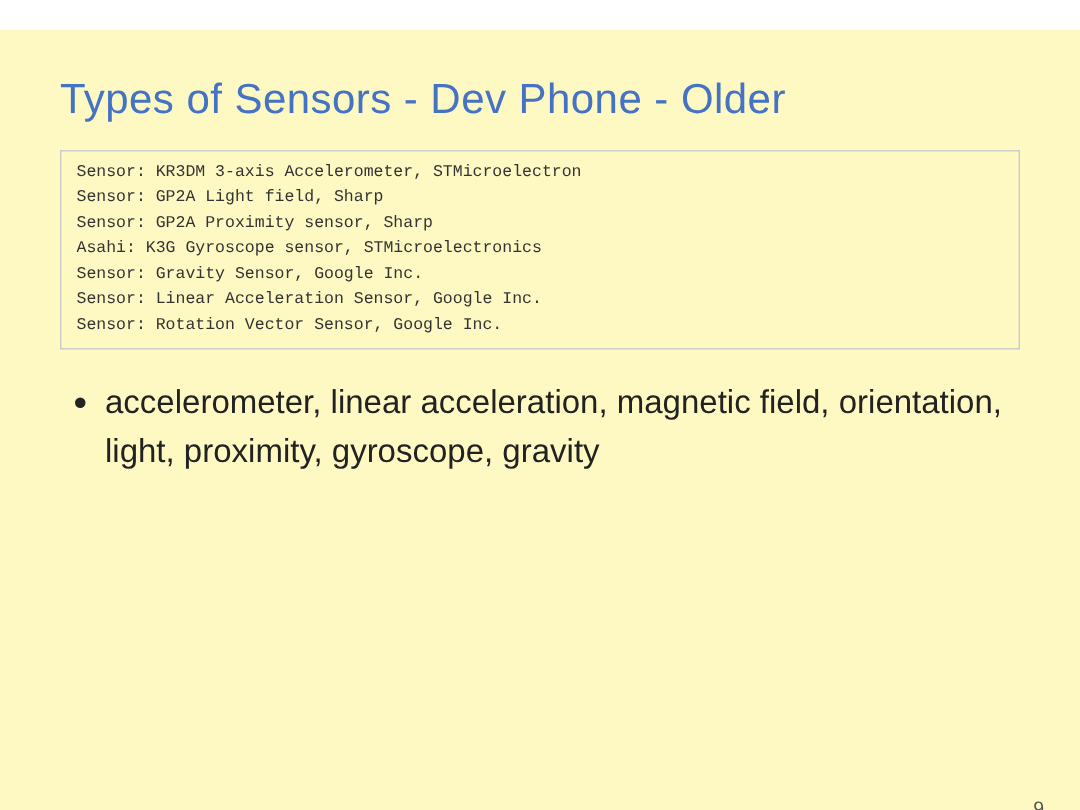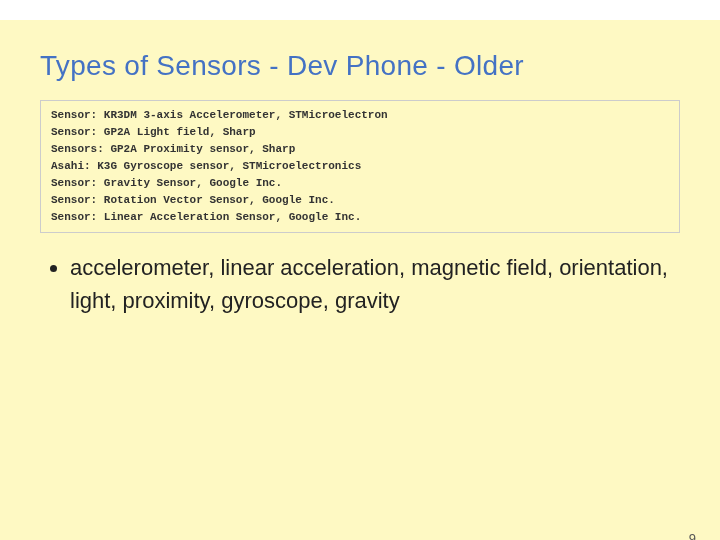--- a/index.html
+++ b/index.html
@@ -35,21 +35,20 @@
     }
 
     .sensor-list-box {
       border: 1px solid #cccccc;
       padding: 6px 10px;
       margin-bottom: 18px;
       font-family: 'Courier New', Courier, monospace;
       font-size: 11px;
       color: #333333;
       line-height: 1.55;
-      font-weight: bold;
     }
 
     .sensor-line {
       white-space: nowrap;
       overflow: hidden;
       text-overflow: ellipsis;
     }
 
     .bullet-section {
       padding-left: 30px;
@@ -78,25 +77,25 @@
 </head>
 <body>
 
 <div class="slide-container">
 
   <h1 class="slide-title">Types of Sensors - Dev Phone - Older</h1>
 
   <div class="sensor-list-box">
   <div class="sensor-line">Sensor:  KR3DM 3-axis Accelerometer, STMicroelectron</div>
       <div class="sensor-line">Sensor:  GP2A Light field, Sharp</div>
-      <div class="sensor-line">Sensors:  GP2A Proximity sensor, Sharp</div>
+      <div class="sensor-line">Sensor:  GP2A Proximity sensor, Sharp</div>
       <div class="sensor-line">Asahi:  K3G Gyroscope sensor, STMicroelectronics</div>
       <div class="sensor-line">Sensor:  Gravity Sensor, Google Inc.</div>
+      <div class="sensor-line">Sensor:  Linear Acceleration Sensor, Google Inc.</div>
       <div class="sensor-line">Sensor:  Rotation Vector Sensor, Google Inc.</div>
-      <div class="sensor-line">Sensor:  Linear Acceleration Sensor, Google Inc.</div>
     </div>
 
   <ul class="bullet-section">
     <li class="bullet-item">
       <span>accelerometer, linear acceleration, magnetic field, orientation, light, proximity, gyroscope, gravity</span>
     </li>
   </ul>
 
   <div class="slide-number">9</div>
 </div>

